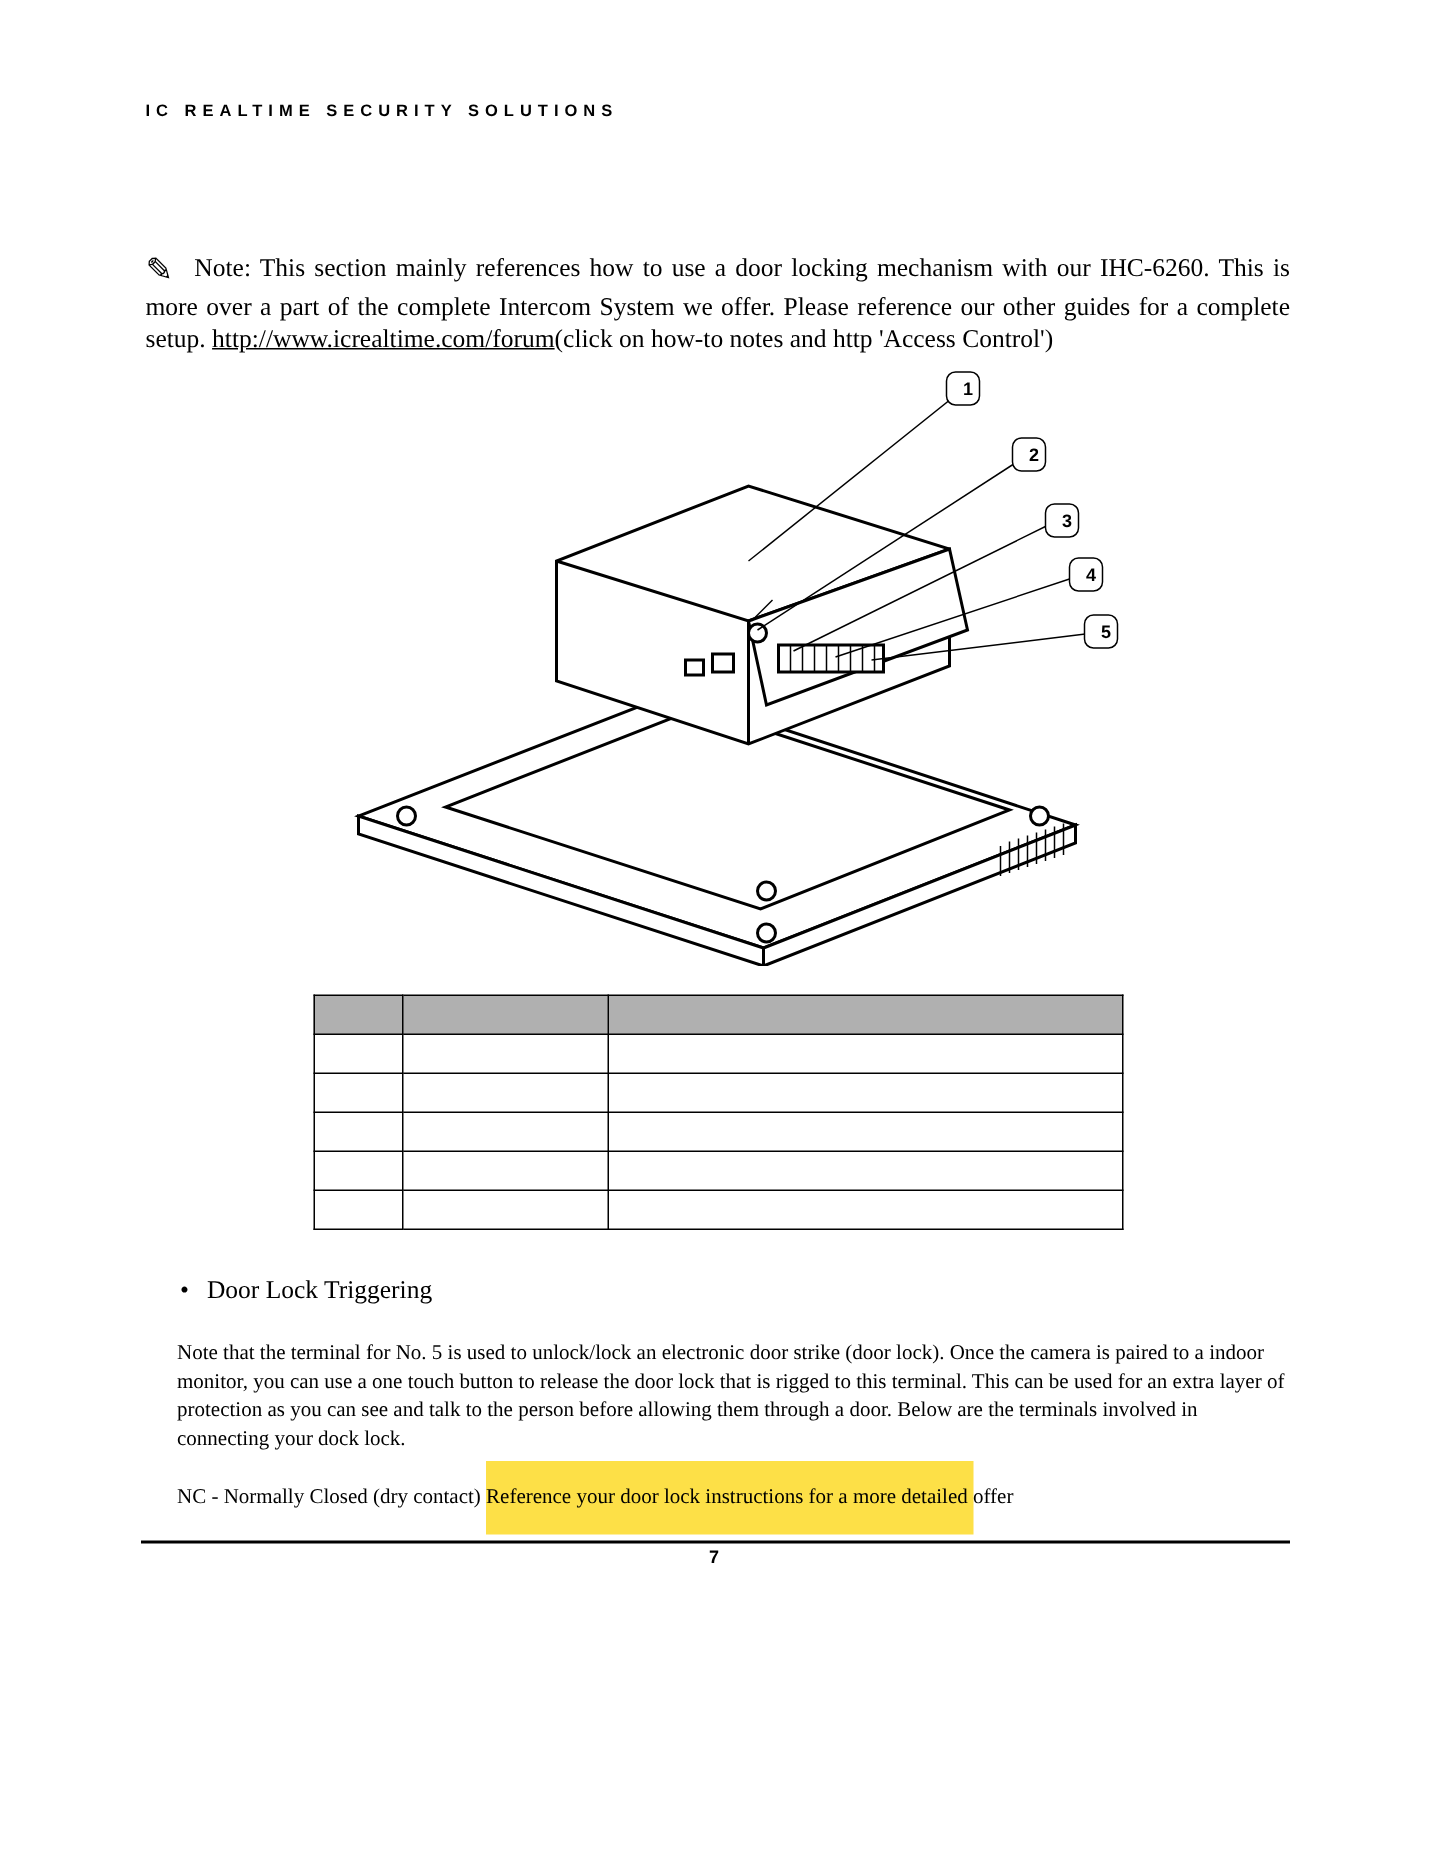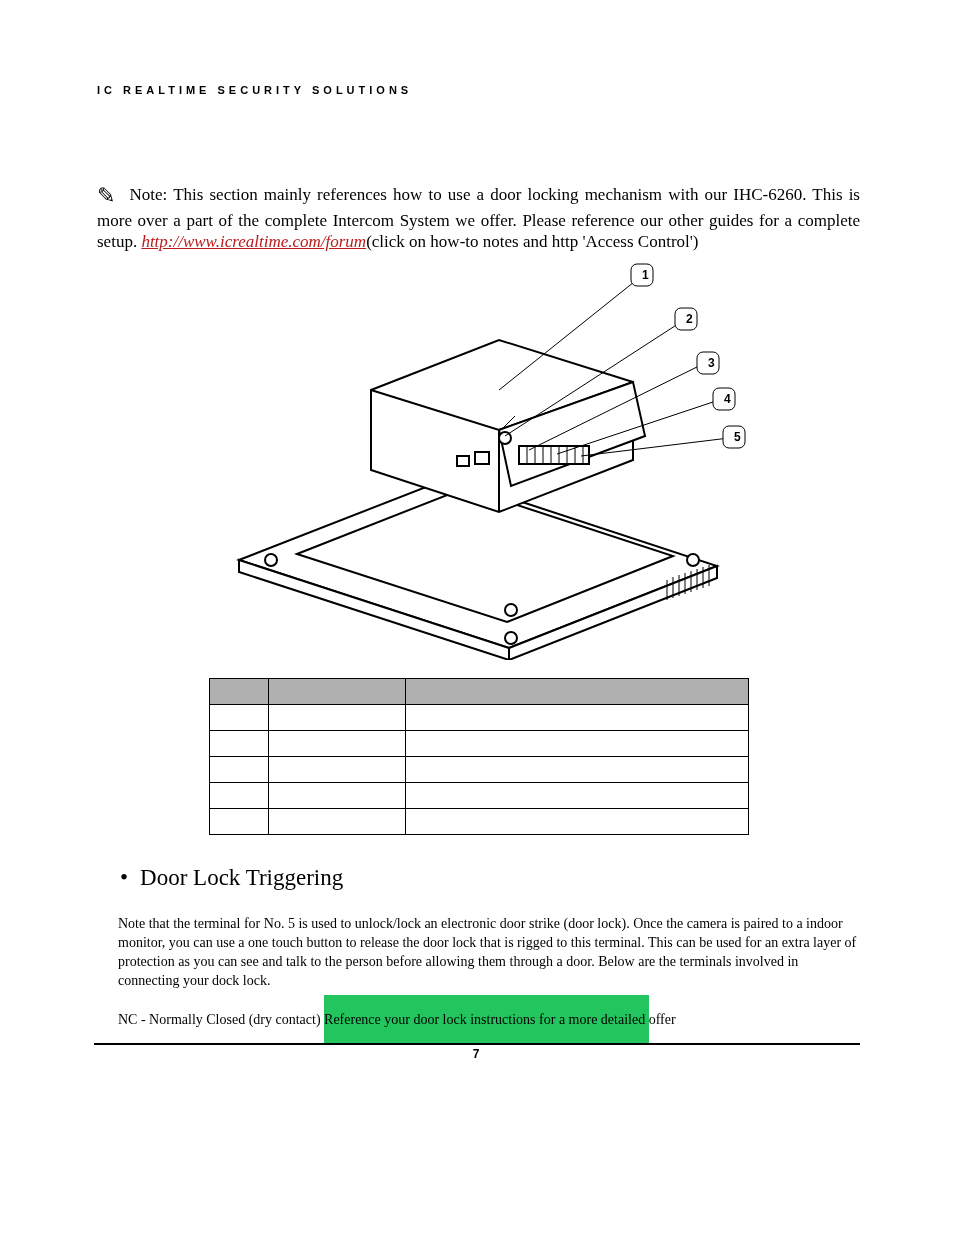--- a/index.html
+++ b/index.html
@@ -8,21 +8,20 @@
     background: #fff;
     width: 954px;
     font-family: Georgia, "Times New Roman", serif;
   }
   .page {
     position: relative;
     width: 954px;
     height: 1111px;
     box-sizing: border-box;
     padding: 68px 94px 0 97px;
-    margin-top: 16px;
   }
   .running-header {
     font-family: Arial, Helvetica, sans-serif;
     font-size: 11px;
     letter-spacing: 4px;
     font-weight: 700;
     color: #000;
     margin-bottom: 86px;
   }
   h1.section-title {
@@ -40,23 +39,22 @@
     margin: 0 0 8px 0;
   }
   .note-block .pencil {
     font-size: 22px;
     display: inline-block;
     transform: rotate(0deg);
     margin-right: 8px;
     vertical-align: -3px;
   }
   .note-block a {
-    color: #b91c1c;
+    color: #000000;
     text-decoration: underline;
-    font-style: italic;
   }
   .diagram-wrap {
     width: 100%;
     text-align: center;
     margin-top: 6px;
     margin-bottom: 14px;
   }
   .diagram-wrap svg {
     width: 560px;
     height: 400px;
@@ -82,36 +80,36 @@
     background: #b0b0b0;
   }
   table.conn-table td:nth-child(1),
   table.conn-table th:nth-child(1) { width: 46px; }
   table.conn-table td:nth-child(2),
   table.conn-table th:nth-child(2) { width: 124px; }
   .body-section {
     padding-left: 21px;
   }
   .bullet-line {
-    font-size: 23px;
+    font-size: 17px;
     margin: 20px 0 24px 0;
   }
   .bullet-line::before {
     content: "•";
     display: inline-block;
     margin-right: 12px;
     margin-left: 2px;
   }
   .para {
     font-size: 14px;
     line-height: 1.35;
     margin: 0 0 20px 0;
   }
   .highlight {
-    background: #22c55e;
+    background: #fde047;
     padding: 17px 0;
   }
   .footer-rule {
     position: absolute;
     left: 94px;
     right: 94px;
     bottom: 66px;
     border-top: 2px solid #000;
     text-align: center;
     padding-top: 2px;

